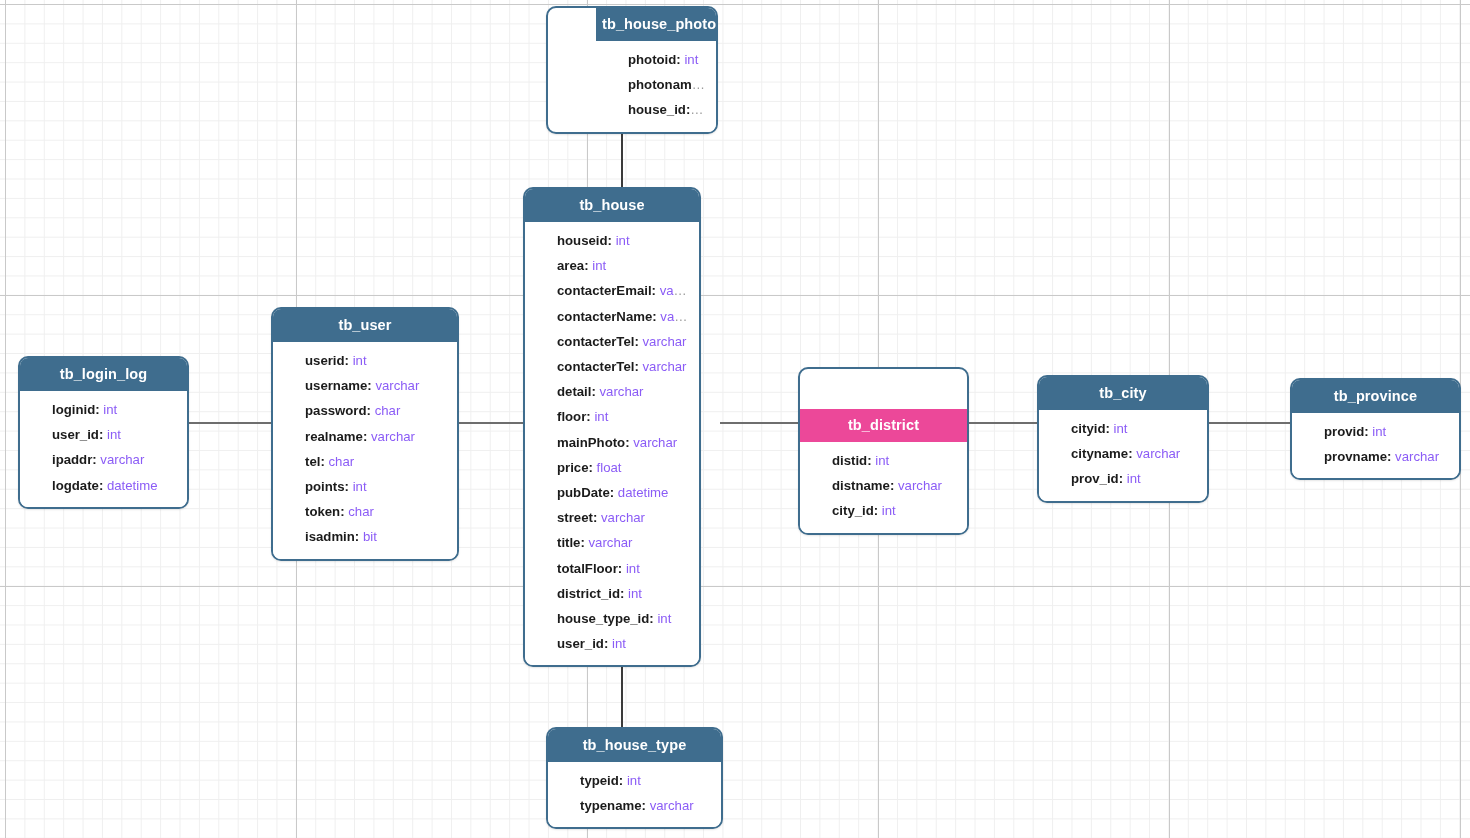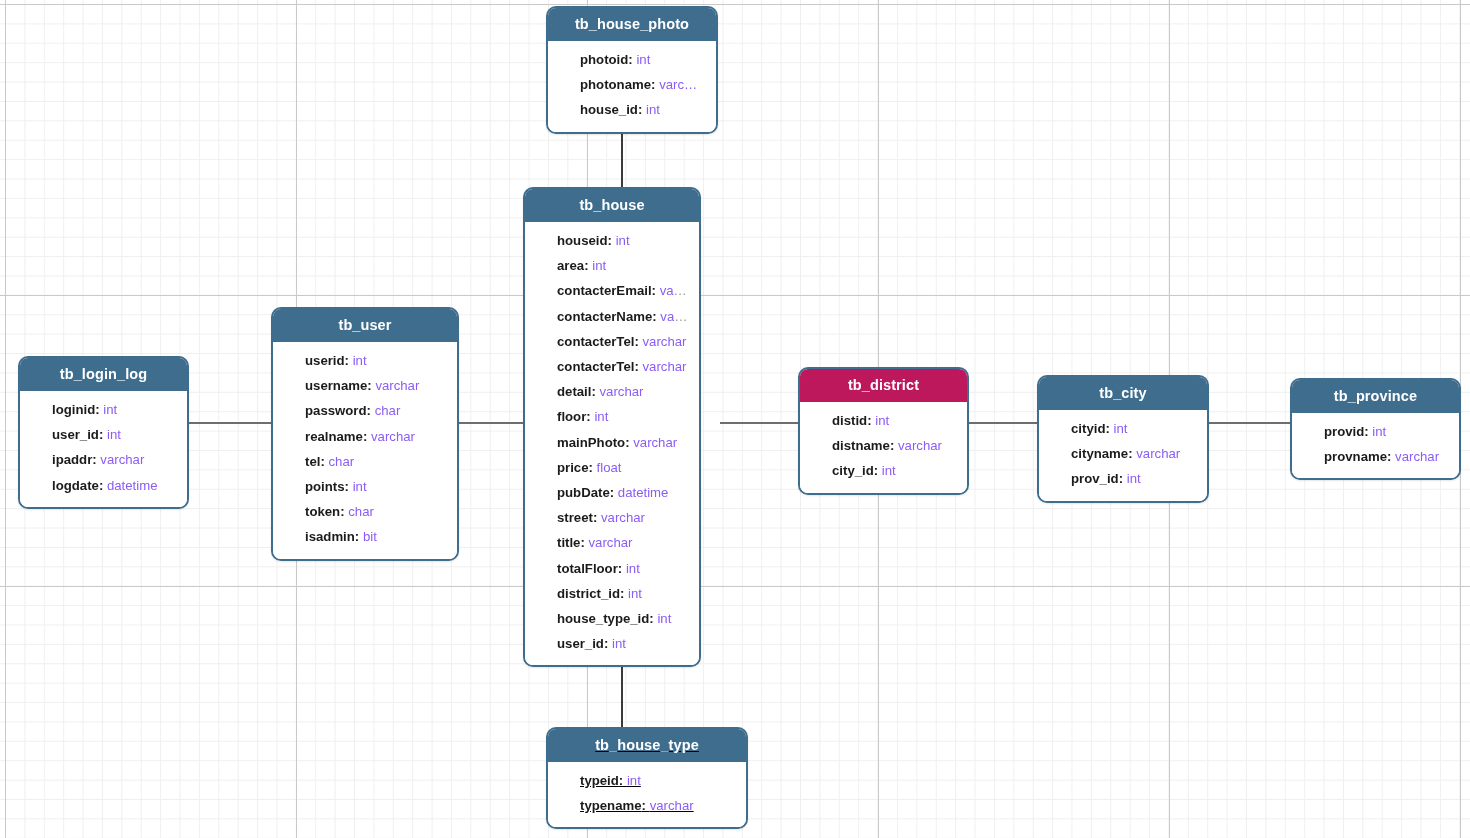--- a/index.html
+++ b/index.html
@@ -108,21 +108,21 @@
   <div id="edges">
       <div class="edge-v" style="left: 621px; top: 129px; height: 58px; background: rgb(59, 59, 59);"></div>
       <div class="edge-v" style="left: 621px; top: 666px; height: 61px; background: rgb(59, 59, 59);"></div>
       <div class="edge-h" style="left: 189px; top: 422px; width: 82px; background: rgb(110, 110, 110);"></div>
       <div class="edge-h" style="left: 441px; top: 422px; width: 82px; background: rgb(110, 110, 110);"></div>
       <div class="edge-h" style="left: 720px; top: 422px; width: 78px; background: rgb(110, 110, 110);"></div>
       <div class="edge-h" style="left: 969px; top: 422px; width: 68px; background: rgb(110, 110, 110);"></div>
       <div class="edge-h" style="left: 1209px; top: 422px; width: 81px; background: rgb(110, 110, 110);"></div>
     </div>
   <div id="tables">
-      <div class="table-box" style="left: 546px; top: 6px; width: 172px; border-color: rgb(63, 109, 142);">
+      <div class="table-box" style="left: 546px; top: 6px; width: 172px; border-color: rgb(63, 109, 142); padding-left: 48px;">
         <div class="table-header" style="background: rgb(63, 109, 142);">tb_house_photo</div>
         <div class="table-body">
           <div class="field-row"><span class="field-name">photoid</span><span class="field-sep">: </span><span class="field-type">int</span></div>
           <div class="field-row"><span class="field-name">photoname</span><span class="field-sep">: </span><span class="field-type">varc…</span></div>
           <div class="field-row"><span class="field-name">house_id</span><span class="field-sep">: </span><span class="field-type">int</span></div>
         </div>
       </div>
       <div class="table-box" style="left: 523px; top: 187px; width: 178px; border-color: rgb(63, 109, 142);">
         <div class="table-header" style="background: rgb(63, 109, 142);">tb_house</div>
         <div class="table-body">
@@ -161,21 +161,21 @@
       <div class="table-box" style="left: 18px; top: 356px; width: 171px; border-color: rgb(63, 109, 142);">
         <div class="table-header" style="background: rgb(63, 109, 142);">tb_login_log</div>
         <div class="table-body">
           <div class="field-row"><span class="field-name">loginid</span><span class="field-sep">: </span><span class="field-type">int</span></div>
           <div class="field-row"><span class="field-name">user_id</span><span class="field-sep">: </span><span class="field-type">int</span></div>
           <div class="field-row"><span class="field-name">ipaddr</span><span class="field-sep">: </span><span class="field-type">varchar</span></div>
           <div class="field-row"><span class="field-name">logdate</span><span class="field-sep">: </span><span class="field-type">datetime</span></div>
         </div>
       </div>
       <div class="table-box" style="left: 798px; top: 367px; width: 171px; border-color: rgb(63, 109, 142);">
-        <div class="table-header" style="background: #be185d;">tb_district</div>
+        <div class="table-header" style="background: #ec4899; margin-top: 40px;">tb_district</div>
         <div class="table-body">
           <div class="field-row"><span class="field-name">distid</span><span class="field-sep">: </span><span class="field-type">int</span></div>
           <div class="field-row"><span class="field-name">distname</span><span class="field-sep">: </span><span class="field-type">varchar</span></div>
           <div class="field-row"><span class="field-name">city_id</span><span class="field-sep">: </span><span class="field-type">int</span></div>
         </div>
       </div>
       <div class="table-box" style="left: 1037px; top: 375px; width: 172px; border-color: rgb(63, 109, 142);">
         <div class="table-header" style="background: rgb(63, 109, 142);">tb_city</div>
         <div class="table-body">
           <div class="field-row"><span class="field-name">cityid</span><span class="field-sep">: </span><span class="field-type">int</span></div>
@@ -183,21 +183,21 @@
           <div class="field-row"><span class="field-name">prov_id</span><span class="field-sep">: </span><span class="field-type">int</span></div>
         </div>
       </div>
       <div class="table-box" style="left: 1290px; top: 378px; width: 171px; border-color: rgb(63, 109, 142);">
         <div class="table-header" style="background: rgb(63, 109, 142);">tb_province</div>
         <div class="table-body">
           <div class="field-row"><span class="field-name">provid</span><span class="field-sep">: </span><span class="field-type">int</span></div>
           <div class="field-row"><span class="field-name">provname</span><span class="field-sep">: </span><span class="field-type">varchar</span></div>
         </div>
       </div>
-      <div class="table-box" style="left: 546px; top: 727px; width: 202px; border-color: rgb(63, 109, 142); text-decoration: underline;">
+      <div class="table-box" style="left: 546px; top: 727px; width: 177px; border-color: rgb(63, 109, 142);">
         <div class="table-header" style="background: rgb(63, 109, 142);">tb_house_type</div>
         <div class="table-body">
           <div class="field-row"><span class="field-name">typeid</span><span class="field-sep">: </span><span class="field-type">int</span></div>
           <div class="field-row"><span class="field-name">typename</span><span class="field-sep">: </span><span class="field-type">varchar</span></div>
         </div>
       </div>
     </div>
 </div>
 
 </body></html>

